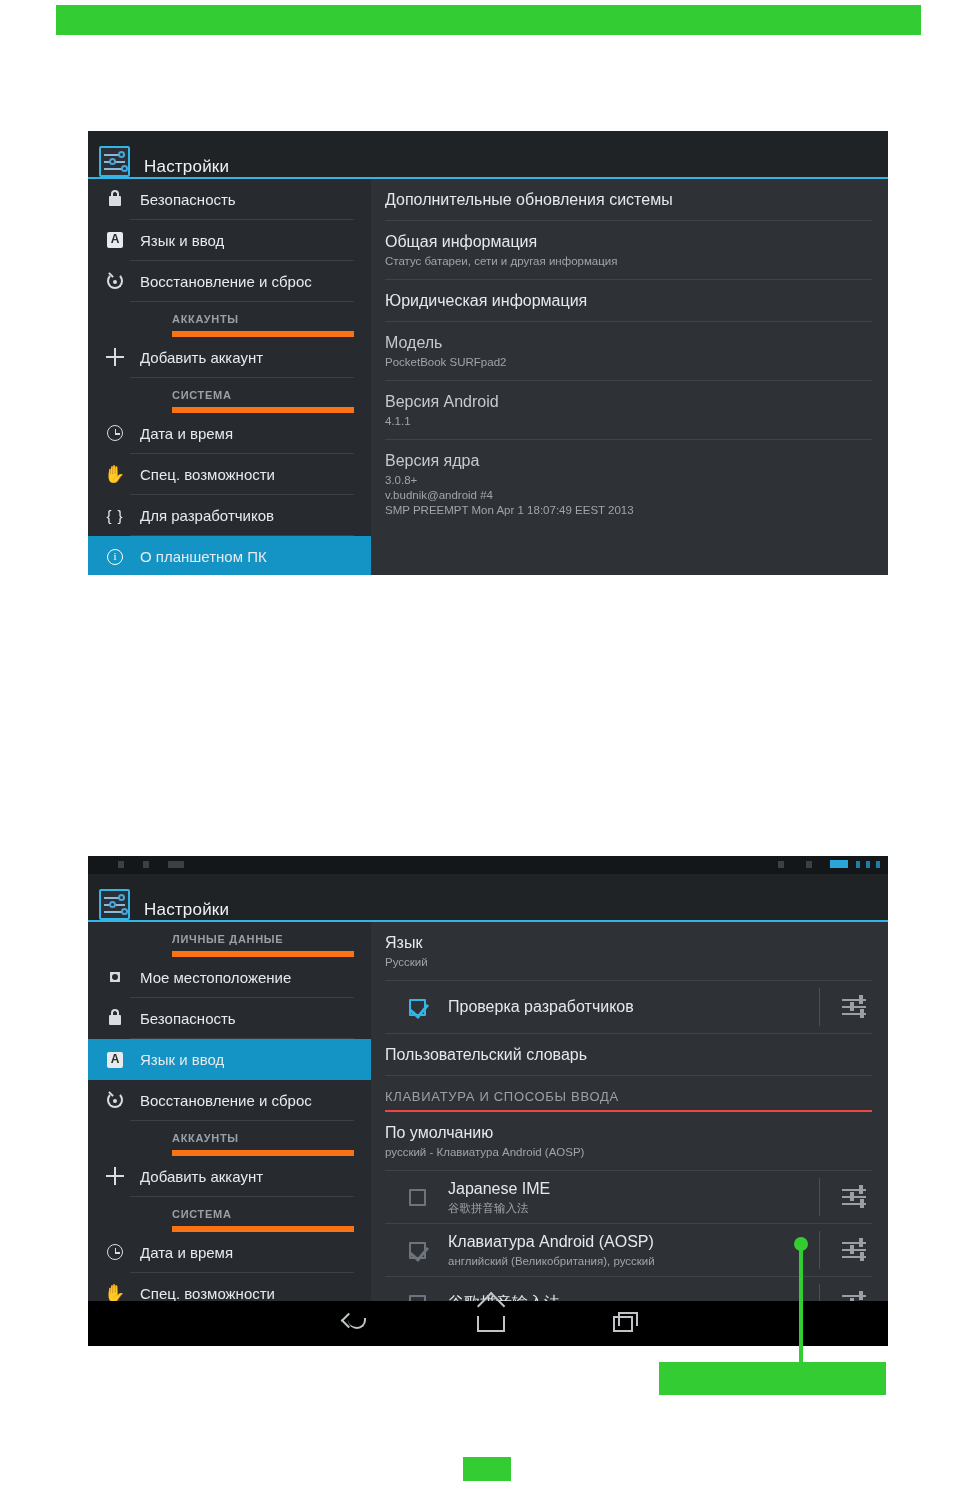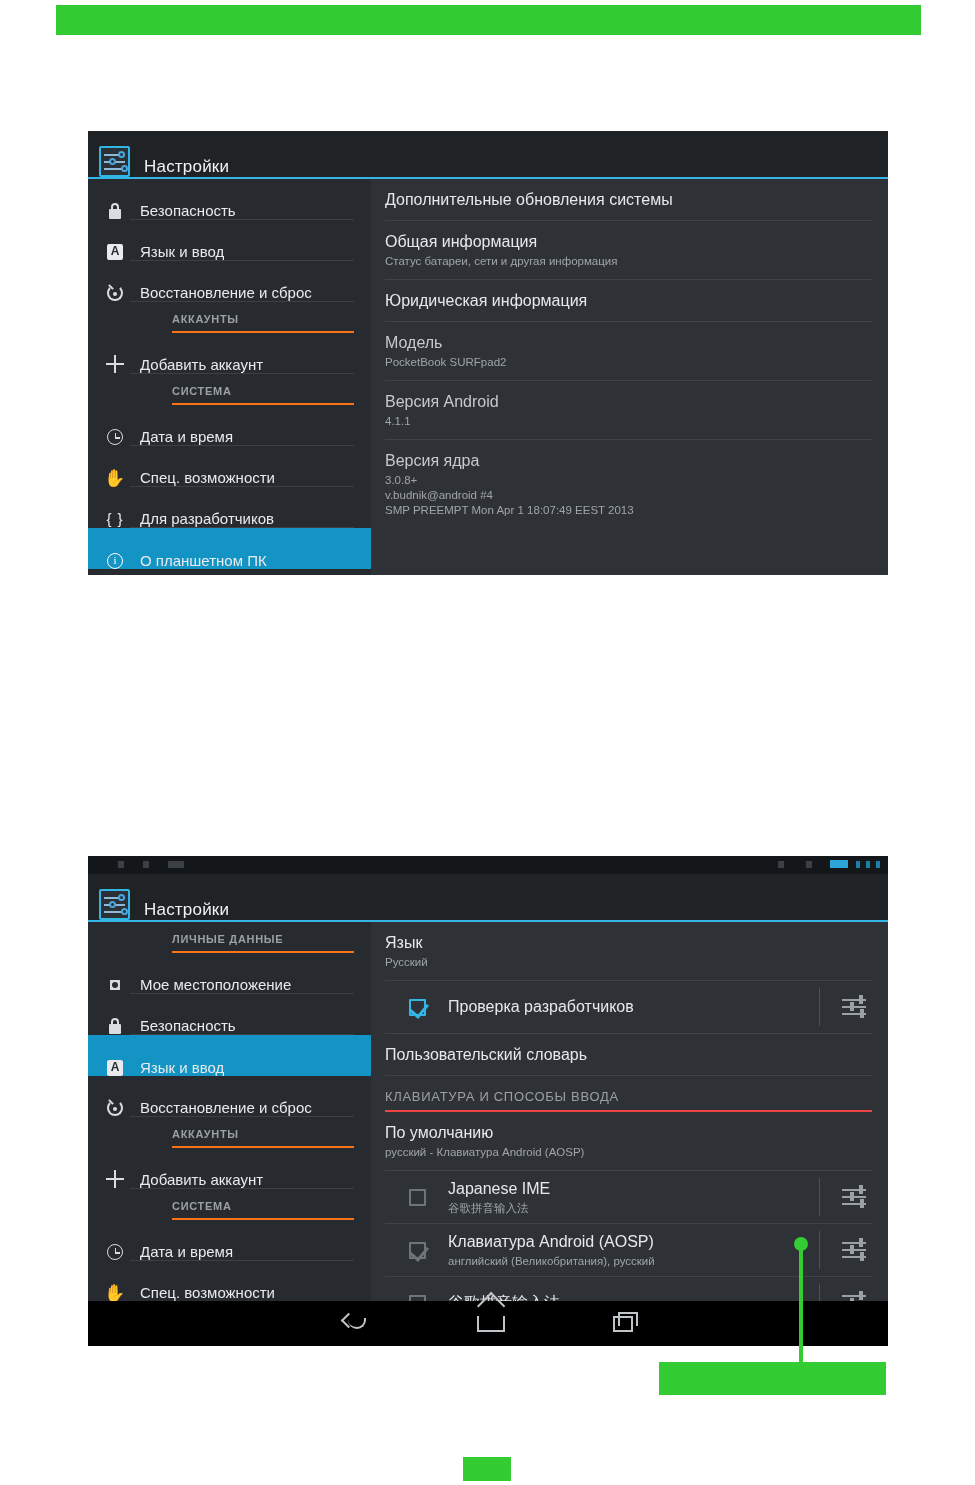--- a/index.html
+++ b/index.html
@@ -93,26 +93,26 @@
   .content{
     flex:1;background:#2e3236;box-sizing:border-box;
     padding:0 16px 0 14px;position:relative;
   }
   #shot-language .content{background:#2e3236;}
 
   
   .s-head{
     color:#9aa0a6;font-size:11px;font-weight:bold;letter-spacing:.7px;
     padding:11px 0 6px 42px;
-    border-bottom:2px solid #f97316;margin:0 17px 0 42px;
+    border-bottom:6px solid #f97316;margin:0 17px 0 42px;
     padding-left:0;
   }
   .s-headwrap{padding-left:42px;}
   .s-row{
-    display:flex;align-items:flex-end;height:41px;
+    display:flex;align-items:center;height:41px;
     margin-left:42px;margin-right:17px;
     border-bottom:1px solid #3a4045;
     box-sizing:border-box;
   }
   .s-row.sel{
     background:#1494c4;margin-left:0;margin-right:0;
     padding-left:42px;border-bottom:none;
   }
   .s-row .s-ico{
     width:26px;flex:0 0 26px;display:flex;align-items:center;justify-content:center;

